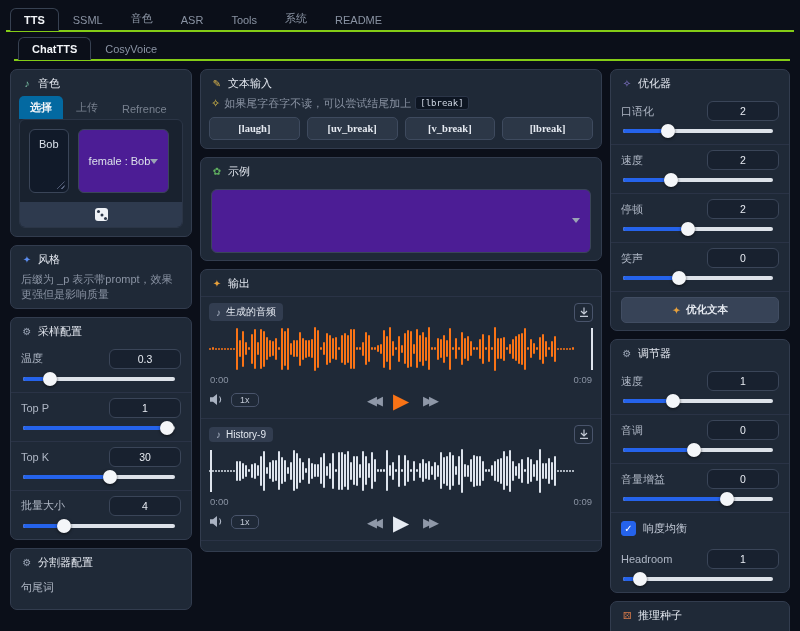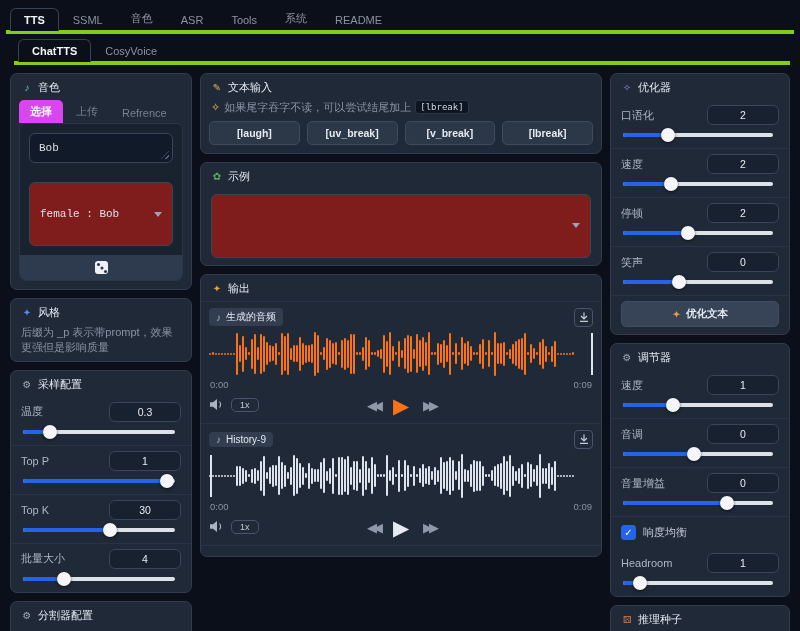--- a/index.html
+++ b/index.html
@@ -5,21 +5,21 @@
   * { box-sizing: border-box; margin: 0; padding: 0; }
   html,body { width:800px; height:631px; overflow:hidden; }
   body {
     background:#0b0f19; color:#c9d1dd;
     font-family:"Liberation Sans","DejaVu Sans",sans-serif;
     font-size:11px;
   }
   .app { padding:4px 6px 0 6px; height:100%; display:flex; flex-direction:column; }
 
   
-  .tabrow { display:flex; align-items:flex-end; border-bottom:4px solid #84cc16; padding:0 4px; }
+  .tabrow { display:flex; align-items:flex-end; border-bottom:2px solid #84cc16; padding:0 4px; }
   .tab { padding:5px 13px; color:#8a93a3; cursor:pointer; border:1px solid transparent; border-bottom:none;
          border-radius:6px 6px 0 0; position:relative; top:1px; white-space:nowrap; }
   .tab.active { border-color:#374151; background:#0b0f19; color:#f3f5f8; font-weight:bold; }
   .subrow { margin:4px 4px 0 8px; }
 
   
   .main { flex:1; display:flex; gap:8px; padding:8px 4px 6px 4px; align-items:flex-start; }
   .col { display:flex; flex-direction:column; gap:8px; }
   .col.left  { width:182px; flex:0 0 182px; }
   .col.mid   { flex:1; min-width:0; }
@@ -34,21 +34,21 @@
   .hint { color:#8a93a3; padding:0 10px 6px 10px; line-height:1.35; display:flex; align-items:center; gap:4px; flex-wrap:wrap; }
   .code-badge { font-family:"DejaVu Sans Mono","Liberation Mono",monospace; font-size:9px; background:#0d1522;
                 border:1px solid #2b3548; color:#cdd5e2; border-radius:3px; padding:0 4px; }
 
   
   .inputbox { position:relative; background:#111a29; border:1px solid #3a4558; border-radius:6px;
               padding:8px 9px; color:#dbe1ea; min-height:30px; }
   .resize::after { content:""; position:absolute; right:3px; bottom:3px; width:8px; height:8px;
                    clip-path:polygon(100% 0,100% 100%,0 100%);
                    background:repeating-linear-gradient(315deg,transparent 0 2px,#5a6580 2px 3px); }
-  .dropdown { display:flex; align-items:center; justify-content:space-between; background:#7f1d1d;
+  .dropdown { display:flex; align-items:center; justify-content:space-between; background:#4c1d95;
               border:1px solid #3a4558; border-radius:6px; padding:25px 10px; color:#dbe1ea; cursor:pointer; }
   .caret { width:0; height:0; border-left:4px solid transparent; border-right:4px solid transparent;
            border-top:5px solid #9aa4b5; }
 
   
   .srow-top { display:flex; align-items:center; justify-content:space-between; margin-bottom:8px; }
   .slabel { color:#aeb6c4; }
   .sval { width:72px; height:20px; line-height:18px; text-align:center; background:#18212f;
           border:1px solid #3a4558; border-radius:6px; color:#e7ebf2; font-size:10.5px; }
   .strack { position:relative; height:4px; background:#dde2e9; border-radius:2px; margin:7px 6px 4px 2px; cursor:pointer; }
@@ -68,23 +68,23 @@
          font-weight:bold; font-size:10.5px; }
   .btn.flush { border:none; border-radius:0; background:#2e3a4e; padding:6px; }
 
   .die { width:13px; height:13px; background:#eef1f6; border-radius:3px; position:relative; }
   .die::before { content:""; position:absolute; top:2px; left:2px; width:3px; height:3px; border-radius:50%;
                  background:#2b3648; box-shadow:3.5px 3.5px 0 #2b3648, 7px 7px 0 #2b3648; }
 
   
   .mini-tabs { display:flex; gap:2px; padding:0 8px; align-items:flex-end; }
   .mini-tab { padding:4px 11px; color:#78818f; cursor:pointer; border-radius:5px 5px 0 0; }
-  .mini-tab.active { background:#d946ef; color:#f2f4f8; font-weight:bold; }
+  .mini-tab.active { background:#0369a1; color:#f2f4f8; font-weight:bold; }
   .subpanel { background:#19222f; border:1px solid #2b3546; border-radius:6px; margin:0 8px 8px 8px; overflow:hidden; }
-  .subpanel .inner { padding:9px; display:flex; flex-direction:column; gap:19px;font-family:Liberation Mono, monospace; }
+  .subpanel .inner { padding:9px; display:flex; gap:9px; }
 
   
   .player { padding:6px 8px 4px 8px; }
   .player + .player { border-top:1px solid #2a3346; }
   .player-top { display:flex; justify-content:space-between; align-items:center; margin-bottom:2px; }
   .abadge { display:flex; align-items:center; gap:5px; background:#323d50; border-radius:4px;
             padding:2px 7px; font-size:10px; color:#e2e7ef; }
   .abadge .note { color:#aab3c4; font-size:10px; }
   .dlbtn { width:19px; height:19px; border:1px solid #49546b; border-radius:4px; background:transparent;
            display:flex; align-items:center; justify-content:center; cursor:pointer; }
@@ -96,21 +96,21 @@
   .cursor-l::before { left:1px; }
   .times { display:flex; justify-content:space-between; color:#8a93a3; font-size:9.5px; padding:0 1px 4px 1px; }
   .controls { display:flex; align-items:center; padding:4px 0 6px 0; position:relative; }
   .ctl-left { display:flex; align-items:center; gap:7px; }
   .speedbox { border:1px solid #49546b; border-radius:5px; padding:1px 8px; font-size:9px; color:#c3cad6; cursor:pointer; }
   .ctl-center { position:absolute; left:50%; transform:translateX(-50%); display:flex; align-items:center; gap:14px; }
   .skip { color:#8f98a8; font-size:13px; letter-spacing:-4px; cursor:pointer; }
   .play { color:#f97316; font-size:21px; cursor:pointer; line-height:1; }
 
   .txt-area { margin:0 8px 8px 8px; min-height:118px; line-height:1.55; }
-  .seg-btns { display:flex; gap:7px; padding:0 8px 8px 8px; }
+  .seg-btns { display:flex; gap:7px; padding:0 8px 8px 8px;font-family:Liberation Serif, serif; }
   .seg-btns .btn { flex:1; background:#36415299; border-color:#3e4a5e; }
 </style>
 </head>
 <body>
 
 <div class="app">
 
   <div class="tabrow">
     <div class="tab active">TTS</div>
     <div class="tab">SSML</div>

